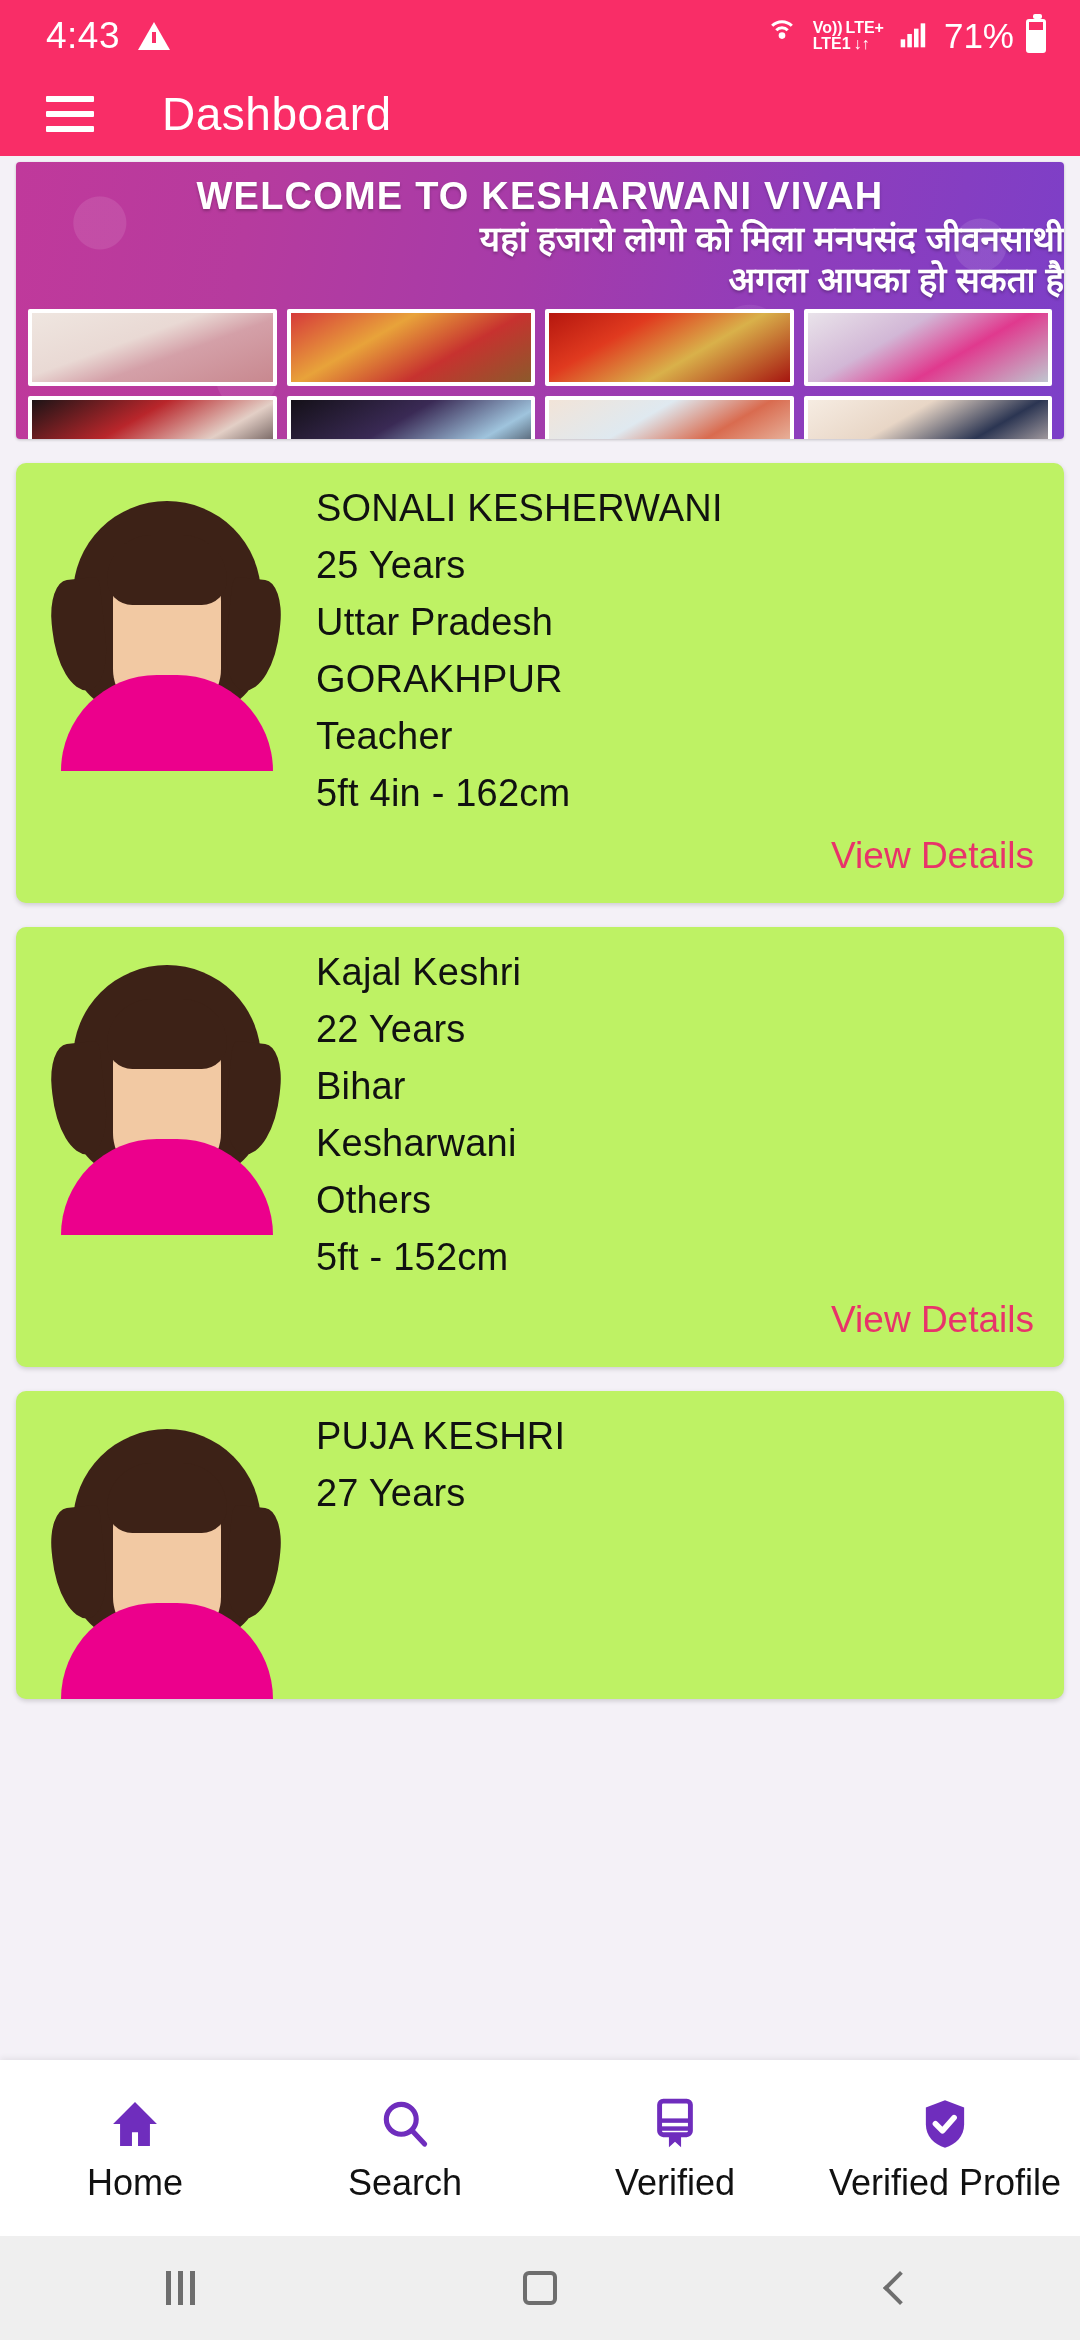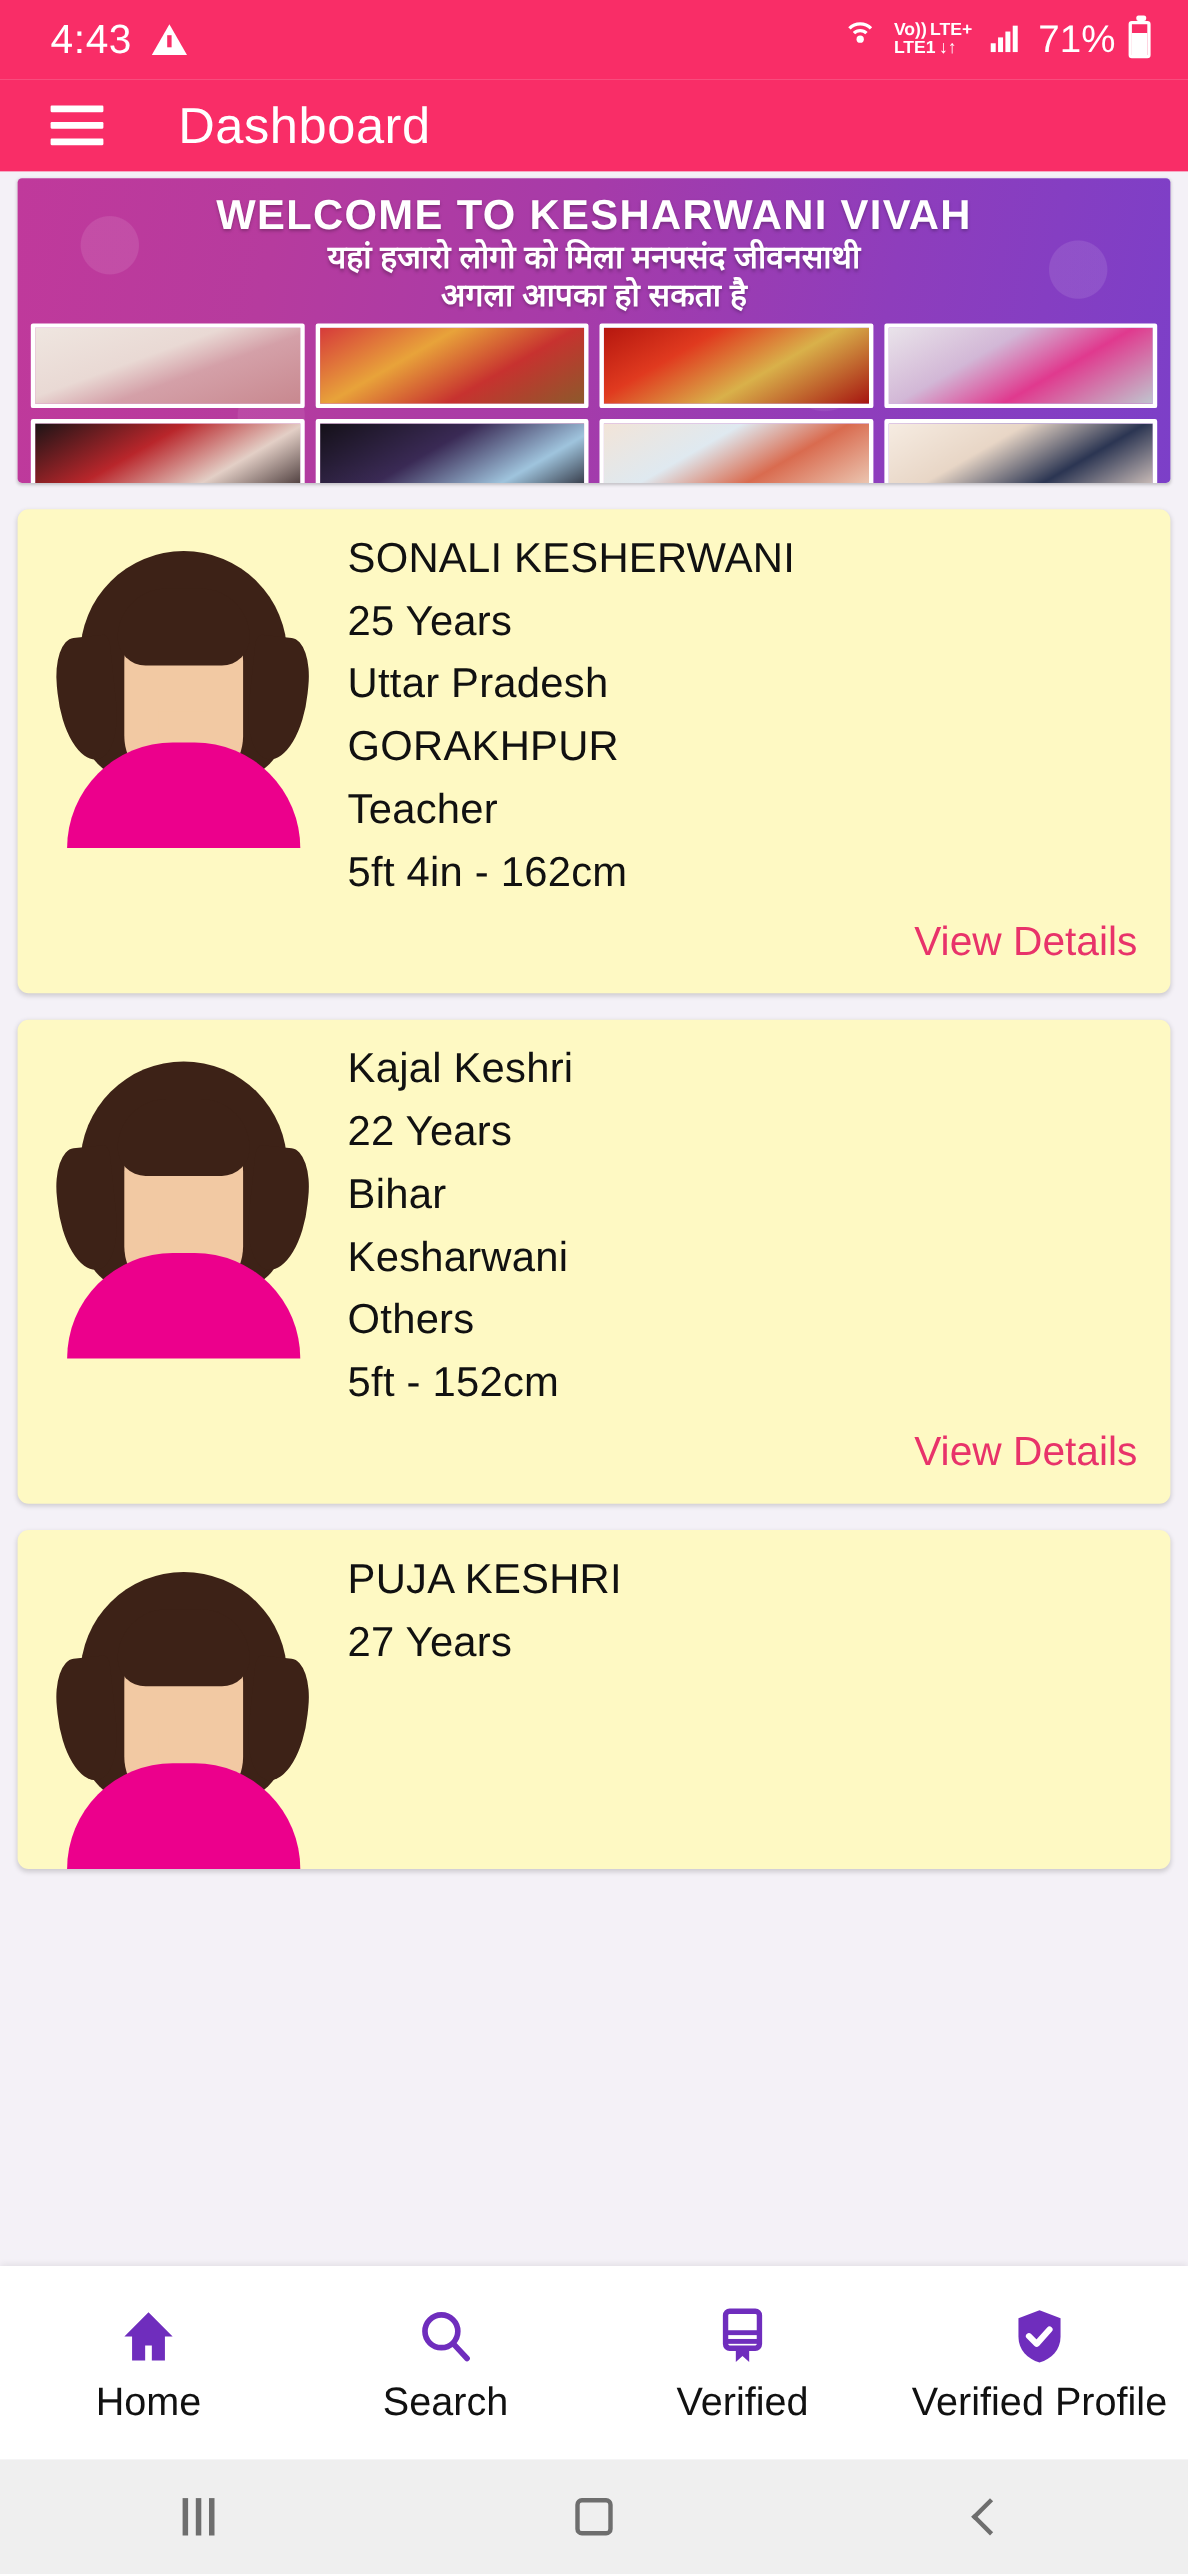--- a/index.html
+++ b/index.html
@@ -59,40 +59,40 @@
       radial-gradient(circle at 92% 30%, rgba(255,255,255,.10) 0 26px, transparent 27px),
       radial-gradient(circle at 22% 78%, rgba(255,255,255,.08) 0 30px, transparent 31px),
       radial-gradient(circle at 70% 64%, rgba(255,255,255,.07) 0 34px, transparent 35px);
   }
   .banner-title{
     position:relative; text-align:center; color:#fff; font-weight:bold;
     font-size:38px; letter-spacing:1.2px; padding-top:13px;
     text-shadow:0 2px 3px rgba(0,0,0,.25);
   }
   .banner-sub{
-    position:relative; text-align:center; color:#fff; font-weight:bold;
-    font-size:29px; line-height:1.18; text-shadow:0 2px 3px rgba(0,0,0,.25);
+    position:relative; text-align:right; color:#fff; font-weight:bold;
+    font-size:35px; line-height:1.18; text-shadow:0 2px 3px rgba(0,0,0,.25);
   }
   .photo-grid{
     position:relative; display:grid; grid-template-columns:repeat(4,1fr);
     gap:10px; padding:8px 12px 10px 12px;
   }
   .photo{ height:77px; border:4px solid #fff; border-radius:2px; overflow:hidden; position:relative; }
   .ph1{ background:linear-gradient(160deg,#efe6e0 0%,#e9d9d4 40%,#d4a0a8 60%,#c8888f 100%); }
   .ph2{ background:linear-gradient(150deg,#d63a3a 0%,#e8a33a 35%,#c7322f 65%,#8c5a2b 100%); }
   .ph3{ background:linear-gradient(150deg,#b5170f 0%,#e03a1f 30%,#d9b14a 60%,#a61510 100%); }
   .ph4{ background:linear-gradient(150deg,#e9e3ea 0%,#d2b7d6 35%,#e0398e 62%,#bfc6cf 100%); }
   .ph5{ background:linear-gradient(150deg,#1c1416 0%,#b9262b 38%,#e3cfc6 68%,#2a1b1d 100%); }
   .ph6{ background:linear-gradient(150deg,#141018 0%,#3a2a55 40%,#9fc4dd 72%,#16121c 100%); }
   .ph7{ background:linear-gradient(150deg,#f2e4d8 0%,#dfe9f0 35%,#d96b4f 62%,#efd9c6 100%); }
   .ph8{ background:linear-gradient(150deg,#f6ece2 0%,#e8d6c6 35%,#2b3552 65%,#f0dcd0 100%); }
 
   
   .card{
-    margin:24px 16px 0 16px; background:#fef9c3; border-radius:10px;
+    margin:24px 16px 0 16px; background:#bef264; border-radius:10px;
     box-shadow:0 2px 5px rgba(0,0,0,.16);
     display:flex; padding:14px 0 0 0; position:relative; overflow:hidden;
   }
   .card-body{ display:flex; width:100%; }
   .avatar-wrap{ width:300px; flex:0 0 300px; display:flex; align-items:flex-start; justify-content:center; padding-top:24px; }
   .avatar{ position:relative; width:230px; height:270px; }
   .av-hair{
     position:absolute; left:22px; top:0; width:188px; height:212px;
     background:#3D2217; border-radius:96px 96px 60px 60px;
   }

